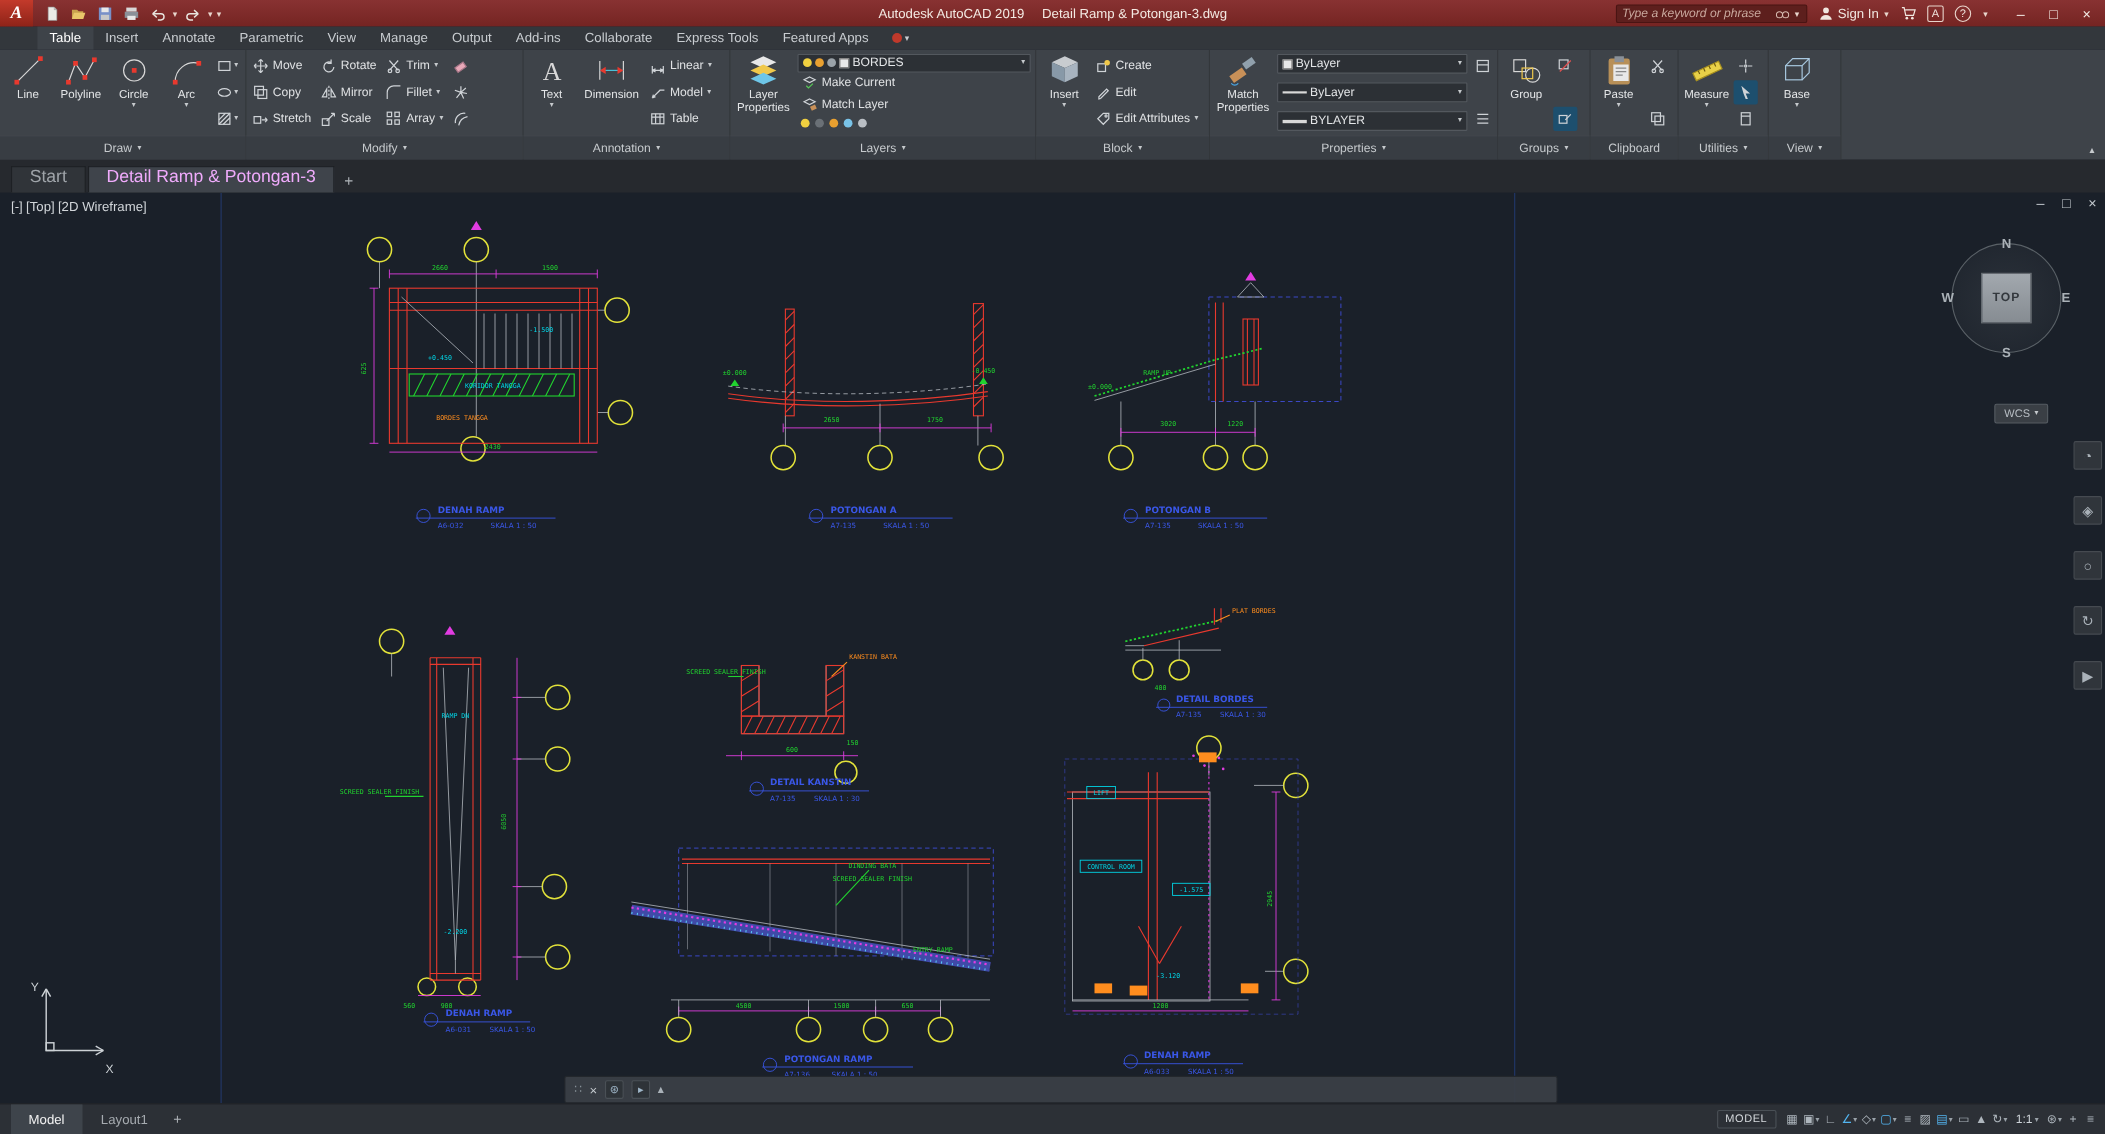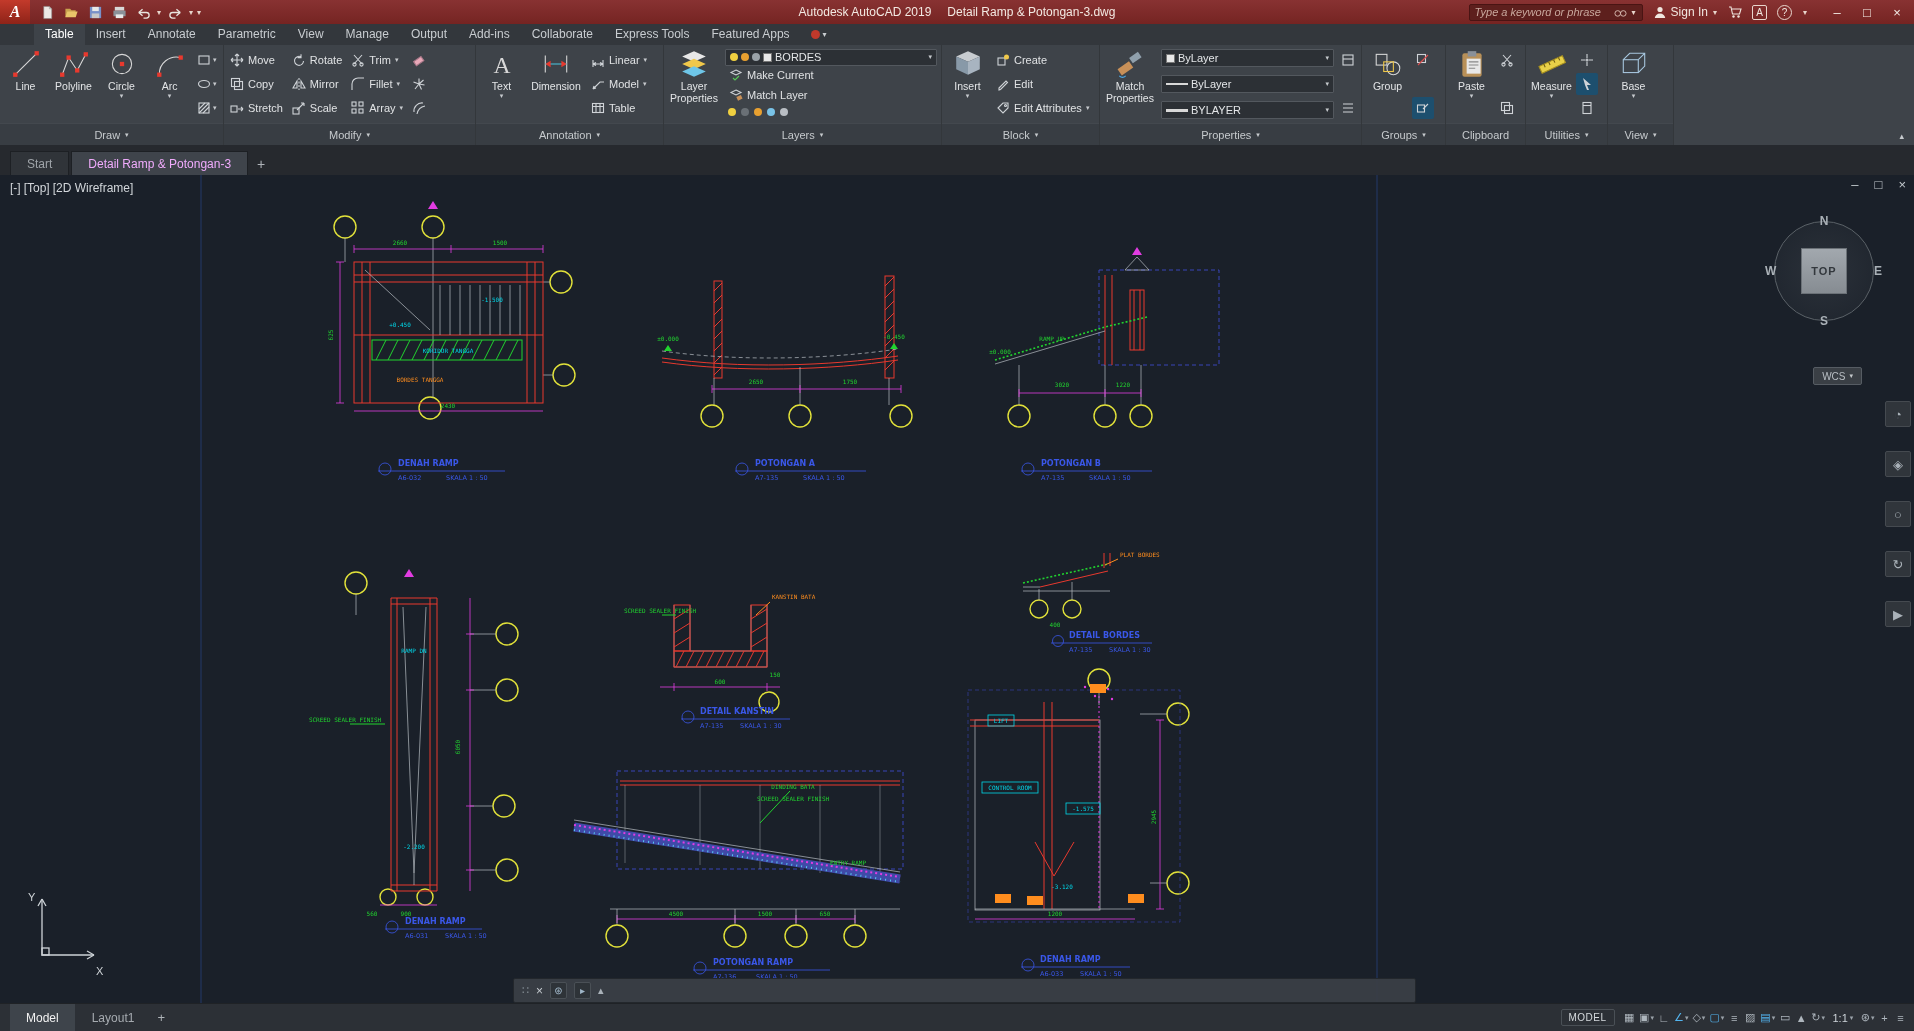--- a/index.html
+++ b/index.html
@@ -52,21 +52,21 @@
   .chip{width:9px;height:9px;background:#e8e8e8;border:1px solid #777;flex:none}
   .lt-line{width:22px;height:0;border-top:2px solid #d8d8d8;flex:none}
   .lt-thick{border-top-width:3.5px}
   .dotc{width:8px;height:8px;border-radius:50%;flex:none}
   .active-bg{background:#1d4f6e;border-radius:2px}
   .ltools{display:flex;gap:5px;align-items:center;height:15px;padding-left:3px}
   .rpin{margin-left:auto;align-self:flex-end;padding:4px 10px;color:#c6cacd;font-size:9px}
 
   
   .filetabs{position:absolute;top:145px;width:100%;height:30px;background:#26292e;display:flex;align-items:flex-end;padding-left:10px;z-index:47}
-  .ftab{height:24px;display:flex;align-items:center;padding:0 16px;font-size:12px;color:#9fa4a9;background:#303439;border:1px solid #1d2024;border-bottom:none;margin-right:2px}
+  .ftab{height:24px;display:flex;padding:0 16px;font-size:16px;color:#9fa4a9;background:#303439;border:1px solid #1d2024;border-bottom:none;margin-right:2px}
   .ftab.active{background:#3f444b;color:#f0abfc}
   .fplus{width:22px;height:22px;display:flex;align-items:center;justify-content:center;color:#aeb3b8;font-size:14px}
 
   
   .viewport{position:absolute;top:175px;left:0;width:1914px;height:828px;background:#1a2029;overflow:hidden}
   .canvas{position:absolute;left:0;top:0}
   .vpc{position:absolute;left:10px;top:6px;font-size:12px;color:#d2d6da;display:flex;gap:3px;z-index:5}
   .vpwin{position:absolute;right:8px;top:2px;display:flex;gap:16px;color:#c3c9ce;font-size:13px;z-index:5}
   .viewcube{position:absolute;right:34px;top:40px;width:112px;height:112px;z-index:5}
   .vc-circle{position:absolute;inset:6px;border-radius:50%;border:1px solid #5a6167;background:radial-gradient(circle,rgba(82,89,96,.30),rgba(82,89,96,.06))}

